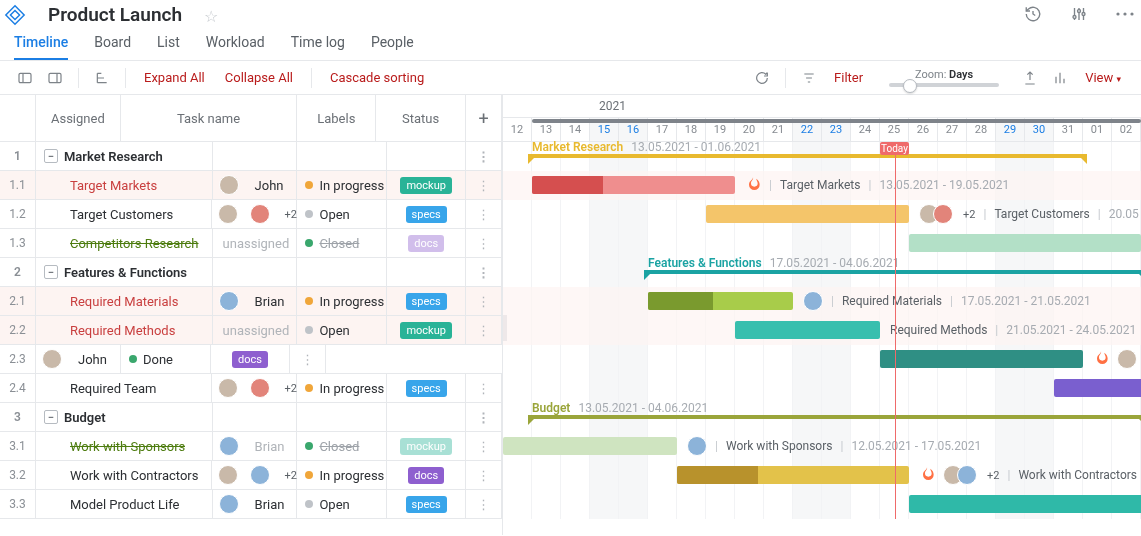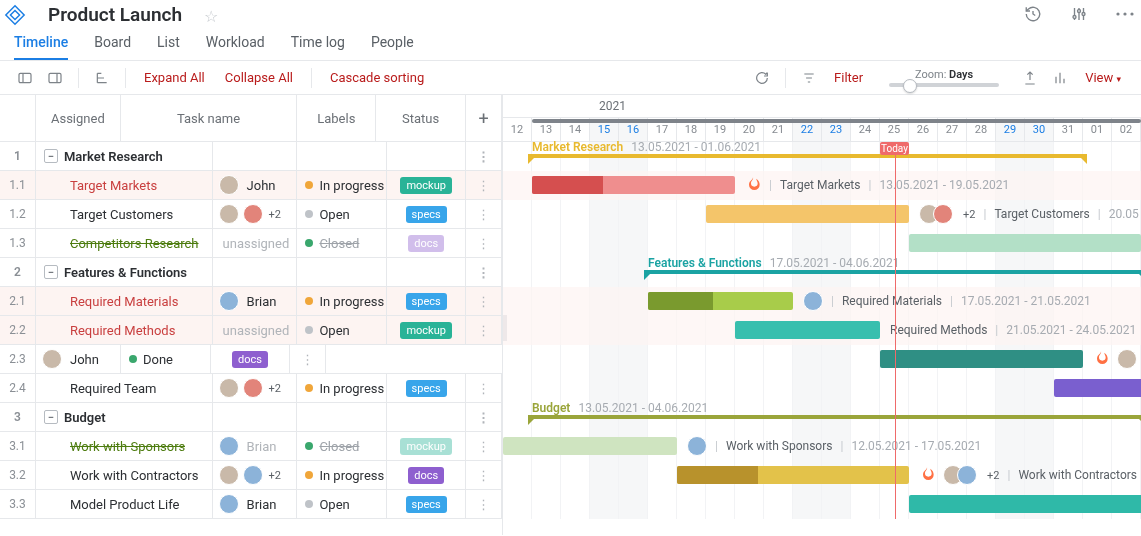--- a/index.html
+++ b/index.html
@@ -55,21 +55,21 @@
 .col-status{width:90px}
 .col-label{width:79px}
 .col-add{width:36px;font-size:18px;color:#a6abb1}
 
 
 .row{height:var(--row-h);display:flex;align-items:center;border-bottom:1px solid var(--border);position:relative}
 .row.group{font-weight:600}
 .row .cell{height:100%;display:flex;align-items:center;border-right:1px solid var(--border)}
 .cell.idx{width:36px;justify-content:center;color:#8a8f95;font-size:12px}
 .cell.task{width:177px;padding-left:8px;gap:6px}
-.cell.asg{width:85px;padding-left:6px;gap:4px}
+.cell.asg{width:85px;padding-left:6px;gap:12px}
 .cell.status{width:90px;padding-left:8px;gap:6px}
 .cell.label{width:79px;justify-content:center}
 .cell.more{width:36px;justify-content:center;color:#b0b4b9}
 .collapse{width:14px;height:14px;border:1px solid #b6bbc1;border-radius:2px;display:flex;align-items:center;justify-content:center;font-size:11px;color:#6b7076;flex:none;line-height:1}
 .task-name{white-space:nowrap;overflow:hidden;text-overflow:ellipsis}
 .task-name.red{color:#c93f3f}
 .task-name.strike{text-decoration:line-through;color:#4d7c0f}
 .asg-muted{color:#b0b4b9}
 .avatar{width:20px;height:20px;border-radius:50%;flex:none;display:inline-block;background:#c9b9a9;border:1px solid #fff}
 .avatar.a2{background:#e2847a}

